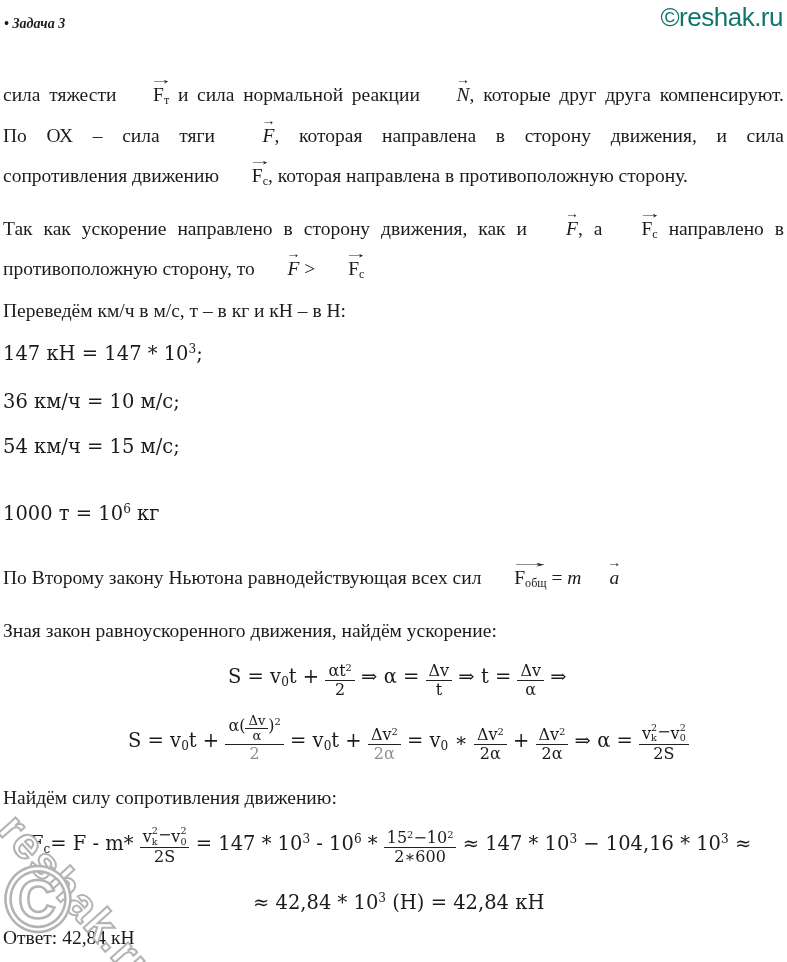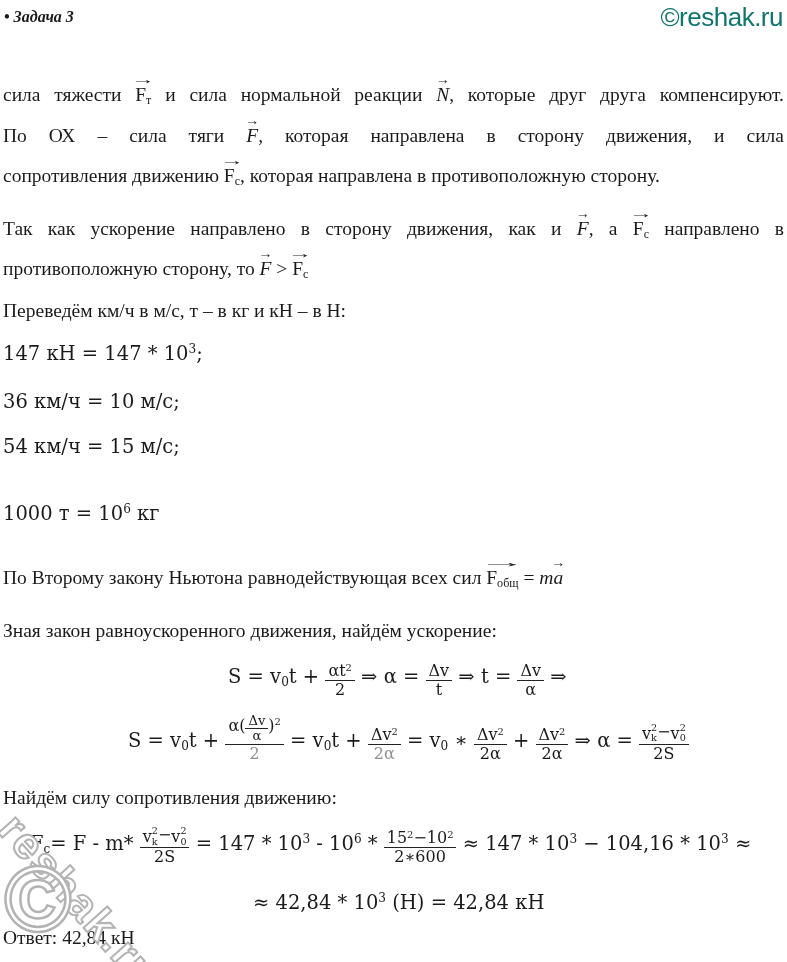--- a/index.html
+++ b/index.html
@@ -1,30 +1,30 @@
 <!DOCTYPE html>
 <html><head>
 <meta charset="utf-8">
 <style>
   html,body{margin:0;padding:0;background:#fff;}
   .page{position:relative;width:787px;height:962px;background:#fff;overflow:hidden;
         font-family:"Liberation Serif",serif;font-size:19.5px;color:#1b1b1b;}
   .line{position:absolute;left:3px;line-height:1.35;white-space:pre-wrap;}
   .just{width:781px;text-align:justify;text-align-last:justify;white-space:normal;}
   .nowrap{white-space:nowrap;}
-  .title{position:absolute;top:8px;left:4px;font-weight:bold;font-style:italic;font-size:16px;}
+  .title{position:absolute;top:16px;left:4px;font-weight:bold;font-style:italic;font-size:14px;}
   .site{position:absolute;top:2px;right:4px;font-family:"Liberation Sans",sans-serif;
         font-size:26px;letter-spacing:-0.5px;color:#0f766e;}
   
   .formula{position:absolute;font-family:"DejaVu Serif",serif;font-size:19.5px;white-space:nowrap;line-height:1.3;}
   .sup{font-size:0.62em;vertical-align:0.55em;}
   .sub{font-size:0.62em;vertical-align:-0.25em;}
   .i{font-style:italic;}
   .gray{color:#8f8f8f;}
-  .vec{position:relative;display:inline-block;}
+  .vec{position:relative;display:inline-block;margin-left:28px;}
   .vec::before{content:"→";position:absolute;top:-0.70em;left:50%;
                transform:translateX(-50%) scaleX(var(--aw,1));
                font-size:0.72em;font-style:normal;line-height:1;}
   .frac{display:inline-block;vertical-align:-0.75em;text-align:center;line-height:1.1;font-size:0.82em;}
   .frac>.num{display:block;padding:0 3px;}
   .frac>.den{display:block;border-top:1.4px solid #222;padding:0 3px;}
   .mss{display:inline-flex;align-items:center;vertical-align:-0.12em;}
   .mss .stack{display:flex;flex-direction:column;font-size:0.6em;line-height:1.08;text-align:left;}
   
   .wm-text{position:absolute;left:26px;top:804px;transform:rotate(48deg);transform-origin:left top;

